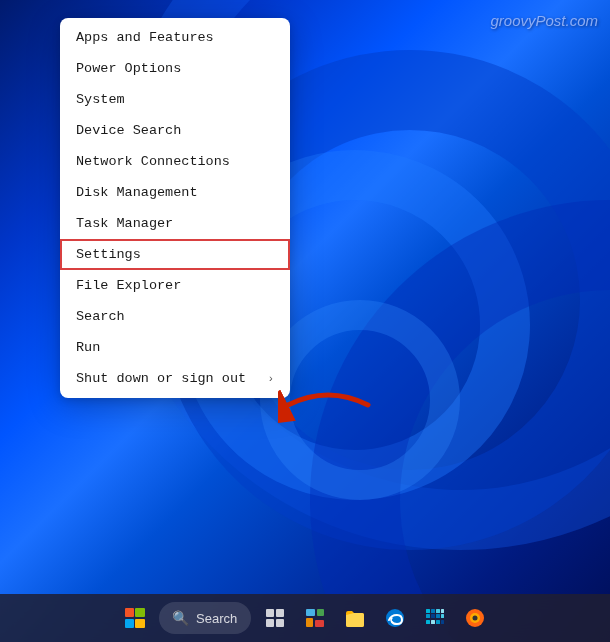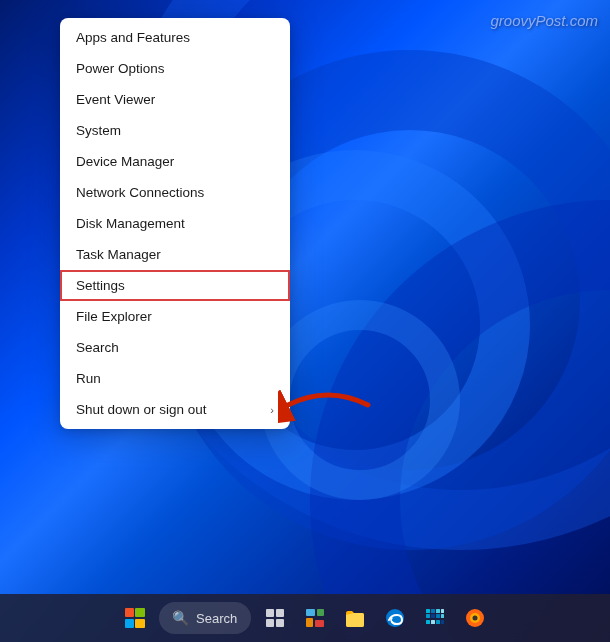--- a/index.html
+++ b/index.html
@@ -124,20 +124,21 @@
       position: absolute;
       left: 60px;
       top: 18px;
       width: 230px;
       background: #ffffff;
       border-radius: 8px;
       box-shadow: 0 8px 32px rgba(0,0,0,0.25), 0 2px 8px rgba(0,0,0,0.15);
       z-index: 100;
       padding: 4px 0;
       overflow: hidden;
+      font-family: Liberation Mono, monospace;
     }
 
     .menu-item {
       display: flex;
       align-items: center;
       justify-content: space-between;
       padding: 8px 16px;
       font-size: 13.5px;
       color: #1a1a1a;
       cursor: pointer;
@@ -200,27 +201,24 @@
 <div class="watermark">groovyPost.com</div>
 
 <div class="context-menu" id="context-menu">
     <div class="menu-item">
       <span>Apps and Features</span>
     </div>
     <div class="menu-item">
       <span>Power Options</span>
     </div>
     <div class="menu-item">
-      <span>Event Viewer</span>
-    </div>
-    <div class="menu-item">
       <span>System</span>
     </div>
     <div class="menu-item">
-      <span>Device Manager</span>
+      <span>Device Search</span>
     </div>
     <div class="menu-item">
       <span>Network Connections</span>
     </div>
     <div class="menu-item">
       <span>Disk Management</span>
     </div>
     <div class="menu-item">
       <span>Task Manager</span>
     </div>

